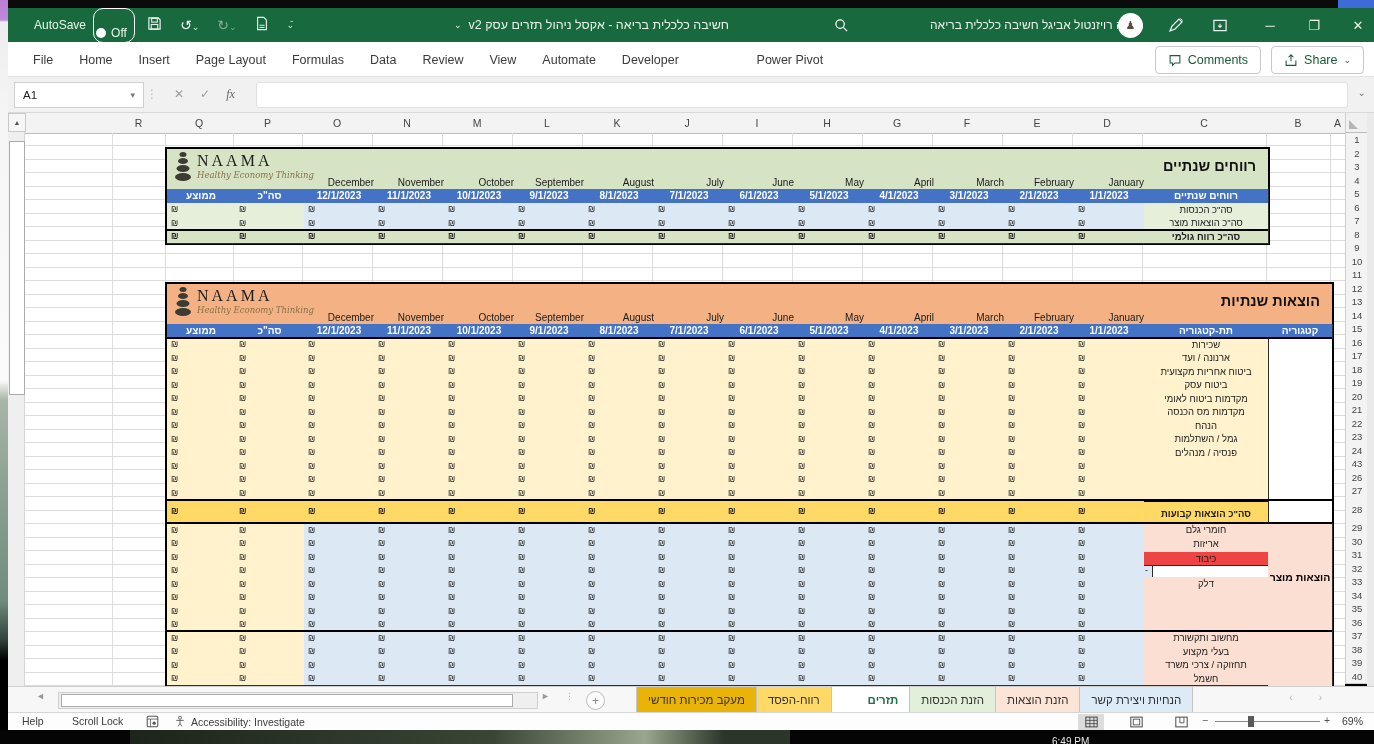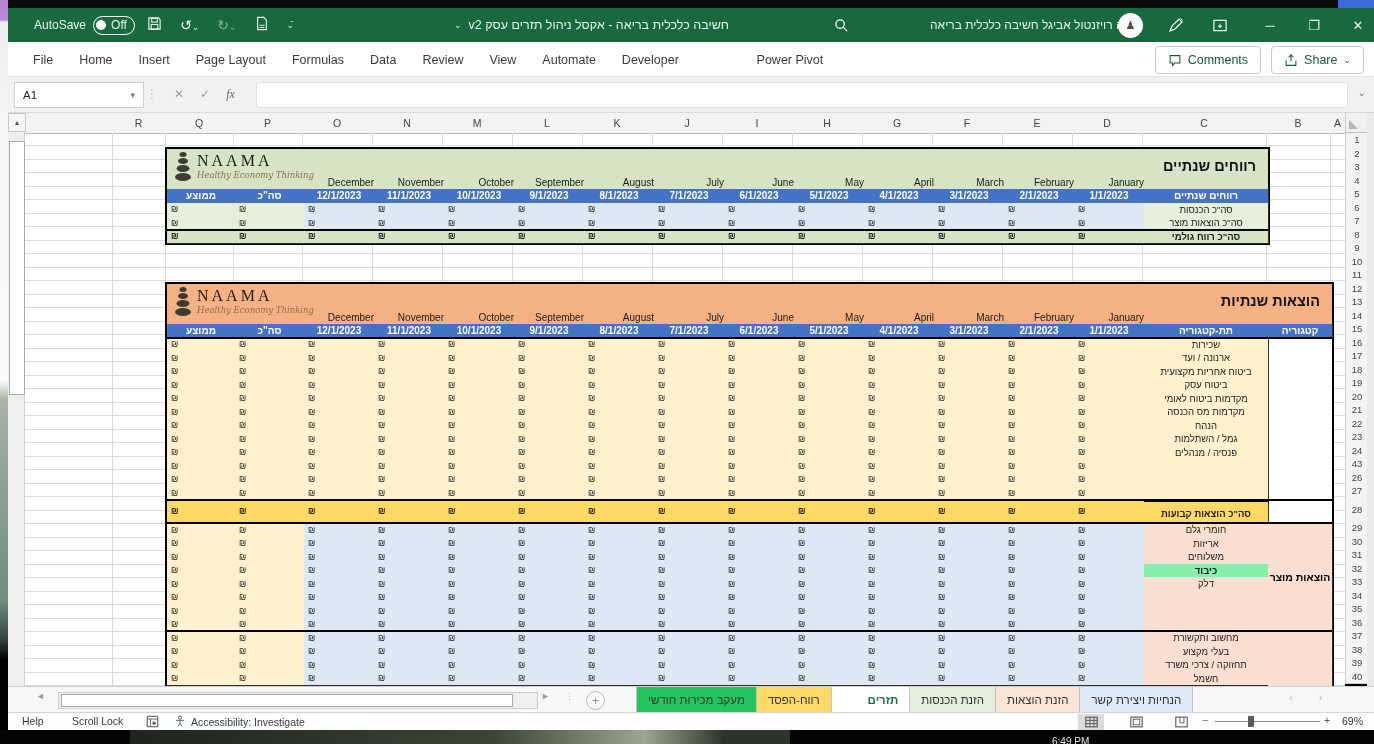--- a/index.html
+++ b/index.html
@@ -9,21 +9,21 @@
   
   #edge-left{left:0;top:0;width:8px;height:744px;background:linear-gradient(to bottom,
     #b87fd6 0,#c08ada 20px,#ededf0 22px,#f5f5f7 110px,#fbfbfb 380px,#a8b5a8 400px,
     #8fa393 480px,#6f8d7e 600px,#31423a 640px,#000 660px);}
   
   #top-strip{left:8px;top:0;width:1330px;height:8px;background:#0b0b0b;}
   #top-strip-blue{left:1338px;top:0;width:36px;height:8px;background:#3d6cd8;}
   
   #titlebar{left:8px;top:8px;width:1366px;height:34px;background:#186a3e;color:#fff;font-size:12px;}
   #titlebar .tbitem{position:absolute;top:0;height:34px;display:flex;align-items:center;color:#eaf3ec;}
-  .pill{border:1px solid #fff;border-radius:10px;height:16px;display:flex;align-items:center;padding:0 7px 1px 2px;gap:5px;margin-left:7px;}
+  .pill{border:1px solid #fff;border-radius:10px;height:16px;display:flex;align-items:center;padding:16px 7px 1px 2px;gap:5px;margin-left:7px;}
   .pill .knob{width:10px;height:10px;border-radius:50%;background:#fff;}
   .qat-ic{font-size:14px;color:#fff;opacity:.95;margin:0 9px;}
   .qat-dim{opacity:.45;}
   .chev{font-size:9px;color:#eaf3ec;}
   #doc-title{font-size:12.5px;}
   .winbtn{width:44px;justify-content:center;font-size:13px;}
   #avatar-circ{width:25px;height:25px;border-radius:50%;background:#fdfdfd;display:flex;align-items:center;justify-content:center;}
   #avatar-circ span{font-size:11px;color:#5b4a3f;}
   
   #ribbon-row{left:8px;top:42px;width:1366px;height:35px;background:#fff;border-bottom:1px solid #e3e3e3;}
@@ -1536,21 +1536,21 @@
         <span>-</span>
       </div>
       <div class="cell money" style="left: 837px; top: 280px; width: 70px; height: 13.5px; background: rgb(220, 232, 243);">
         <span class="cur">₪</span>
         <span>-</span>
       </div>
       <div class="cell money" style="left: 907px; top: 280px; width: 70px; height: 13.5px; background: rgb(220, 232, 243);">
         <span class="cur">₪</span>
         <span>-</span>
       </div>
-      <div class="cell lblcell" style="left: 977px; top: 280px; width: 124px; height: 13.5px; background: #86efac; font-weight: bold;">כיבוד</div>
+      <div class="cell lblcell" style="left: 977px; top: 268px; width: 124px; height: 13.5px; background: #ef4444;">כיבוד</div>
       <div class="cell money" style="left: 0px; top: 293.5px; width: 68px; height: 13.5px; background: rgb(255, 242, 204);">
         <span class="cur">₪</span>
         <span>-</span>
       </div>
       <div class="cell money" style="left: 68px; top: 293.5px; width: 69px; height: 13.5px; background: rgb(255, 242, 204);">
         <span class="cur">₪</span>
         <span>-</span>
       </div>
       <div class="cell money" style="left: 137px; top: 293.5px; width: 70px; height: 13.5px; background: rgb(220, 232, 243);">
         <span class="cur">₪</span>
@@ -2010,21 +2010,21 @@
 
   <div class="abs" id="tabstrip">
     <div class="tsbtn" style="left:28px;">◄</div>
     <div id="hscroll">
         <div id="hthumb"></div>
       </div>
     <div class="tsbtn" style="left:533px;">►</div>
     <div class="tsbtn" style="left:557px;color:#bdbdbd;">⋮</div>
     <div id="plusbtn">+</div>
     <div id="tabs-box">
-        <div class="sheettab" style="background: #22c55e;">מעקב מכירות חודשי</div>
+        <div class="sheettab" style="background: #eab308;">מעקב מכירות חודשי</div>
         <div class="sheettab" style="background: rgb(255, 217, 102);">רווח-הפסד</div>
         <div class="sheettab active" style="background: rgb(255, 255, 255);">תזרים</div>
         <div class="sheettab" style="background: rgb(226, 239, 218);">הזנת הכנסות</div>
         <div class="sheettab" style="background: rgb(252, 228, 214);">הזנת הוצאות</div>
         <div class="sheettab" style="background: rgb(221, 235, 247);">הנחיות ויצירת קשר</div>
       </div>
     <div id="tabnav">‹›</div>
   </div>
 
   <div class="abs" id="statusbar">

